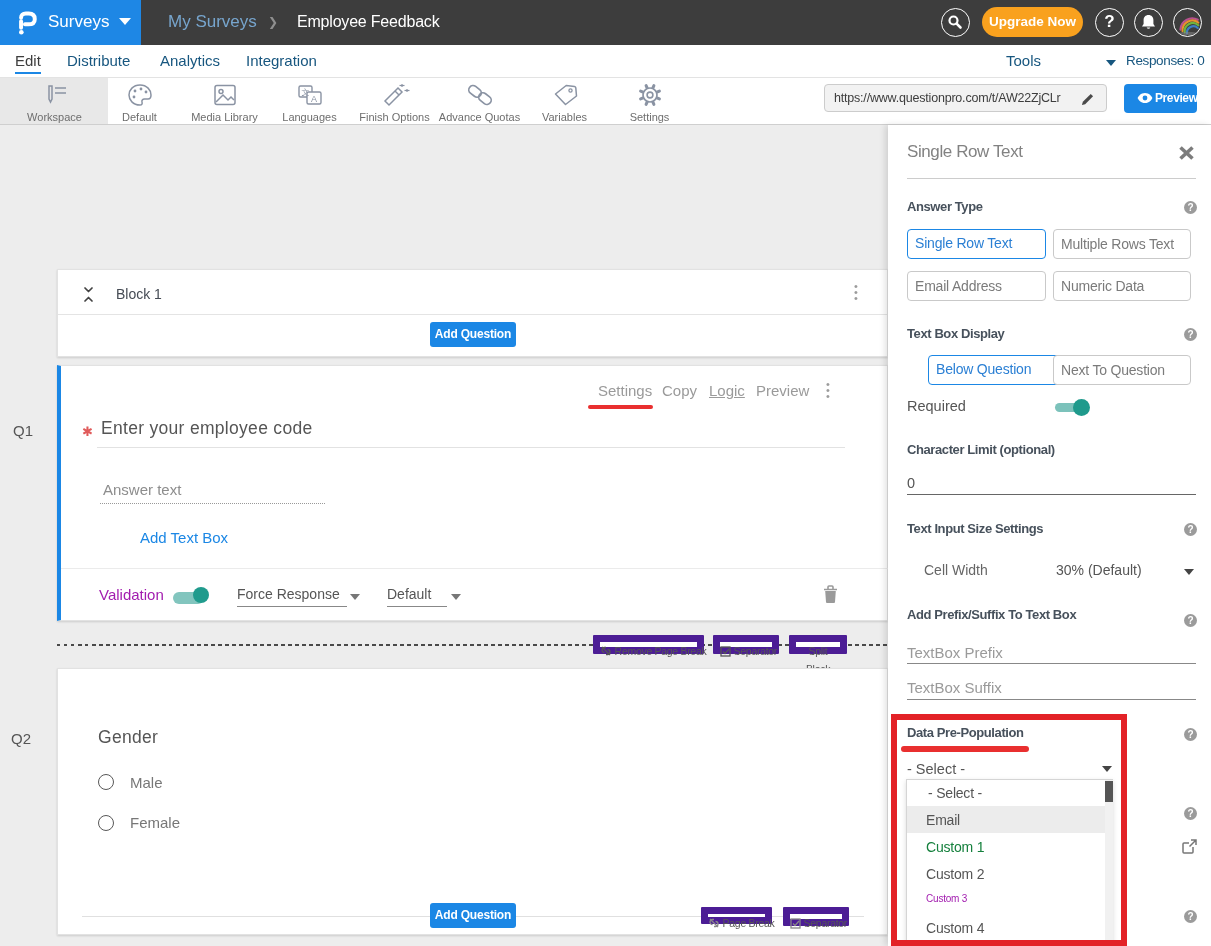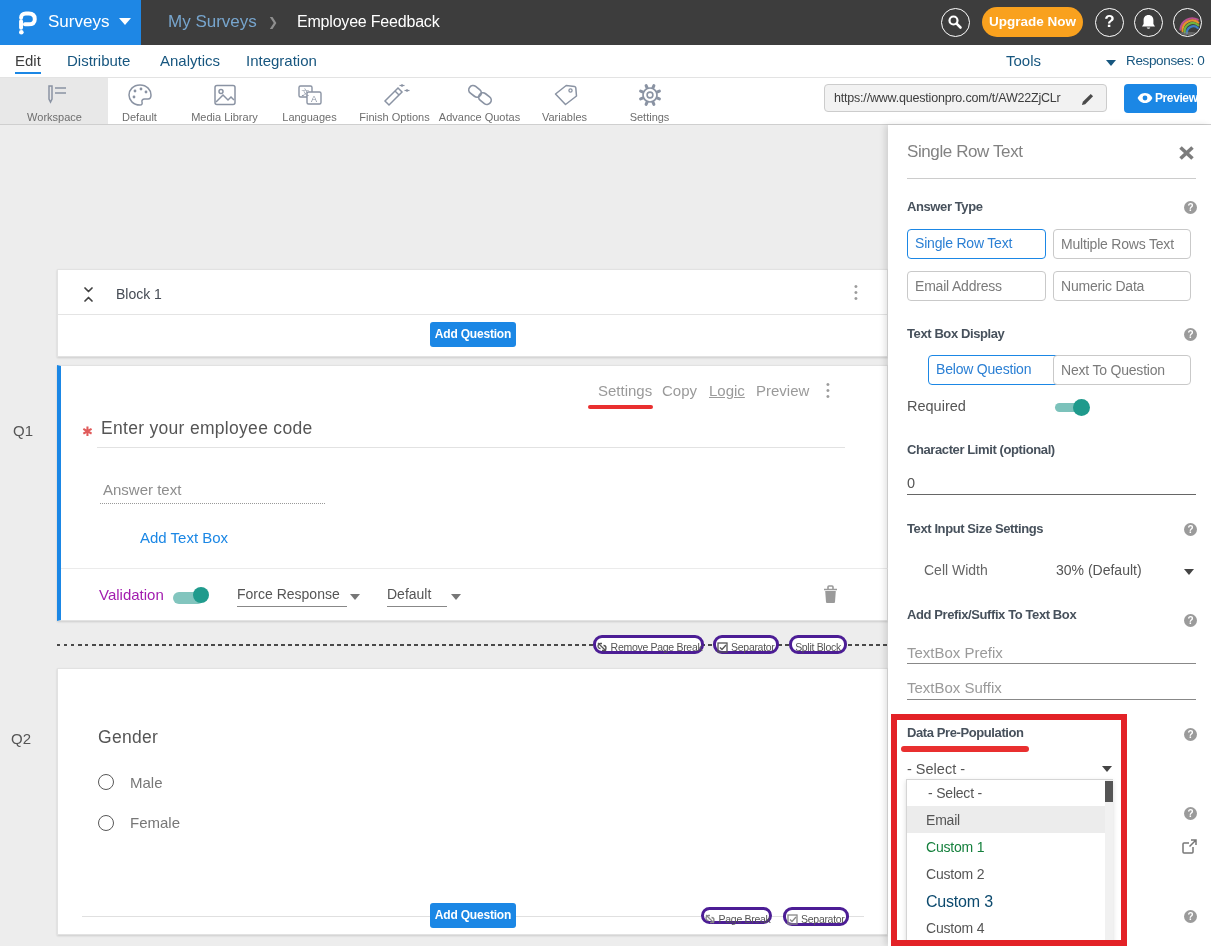--- a/index.html
+++ b/index.html
@@ -31,21 +31,21 @@
 .tbactive { }
 #tbactivebg { position:absolute; left:0; top:0; width:108px; height:46px; background:#e8e8e8; }
 #urlbox { position:absolute; left:824px; top:6px; width:283px; height:28px; background:#f2f2f2; border:1px solid #ccc; border-radius:4px; font-size:12.5px; letter-spacing:-0.2px; color:#3d3d3d; line-height:26px; padding-left:9px; }
 #previewbtn { position:absolute; left:1124px; top:6px; width:73px; height:29px; background:#1b87e5; border-radius:4px; color:#fff; font-size:12px; font-weight:bold; text-align:left; padding-left:31px; line-height:29px; letter-spacing:-0.4px; }
 
 
 #main { position:absolute; left:0; top:125px; width:1211px; height:821px; background:#ededed; }
 .card { position:absolute; left:57px; width:831px; background:#fff; border:1px solid #e2e2e2; box-shadow:0 1px 2px rgba(0,0,0,0.14); }
 .qlabel { position:absolute; font-size:15px; color:#555; }
 .bluebtn { position:absolute; background:#1b87e5; color:#fff; font-size:12px; letter-spacing:-0.2px; font-weight:bold; text-align:center; border-radius:3px; }
-.graybtn { position:absolute; background:#fff; border:3px solid #4c1d95; border-radius:9px; font-size:11px; color:#555; text-align:center; }
+.graybtn { position:absolute; background:#fff; border:7px solid #4c1d95; border-radius:1px; font-size:11px; color:#555; text-align:center; }
 
 
 #sidebar { position:absolute; left:888px; top:125px; width:323px; height:821px; background:#fff; box-shadow:-3px 0 6px rgba(0,0,0,0.12); }
 .sbbold { position:absolute; left:19px; font-size:13px; letter-spacing:-0.4px; font-weight:bold; color:#47515c; }
 .sbtext { position:absolute; font-size:14.5px; color:#555; }
 .sbbox { position:absolute; height:30px; border:1px solid #c9c9c9; border-radius:4px; font-size:14px; letter-spacing:-0.2px; color:#7b7b7b; line-height:28px; padding-left:7px; background:#fff; }
 .sbboxsel { border:1.5px solid #1b87e5; color:#2a7fd4; line-height:27px; }
 .helpq { position:absolute; width:13px; height:13px; background:#9b9b9b; border-radius:50%; color:#fff; font-size:10px; font-weight:bold; text-align:center; line-height:13.5px; }
 .helpq::after { content:"?"; }
 .ddcaret { position:absolute; width:0; height:0; border-left:5.5px solid transparent; border-right:5.5px solid transparent; border-top:6px solid #444; }
@@ -351,21 +351,21 @@
     <div class="abs" style="left:13px;top:621px;width:128px;height:6px;background:#e92f2f;border-radius:3px;"></div>
     <div class="sbtext" style="left:19px;top:636px;">- Select -</div>
     <div class="ddcaret" style="left:214px;top:641px;"></div>
 
     <div class="abs" style="left:18px;top:654px;width:207px;height:167px;background:#fff;border:1px solid #d5d5d5;box-shadow:0 2px 5px rgba(0,0,0,0.15);">
       <div class="abs" style="left:21px;top:5px;font-size:14px;letter-spacing:-0.2px;color:#555;">- Select -</div>
       <div class="abs" style="left:0;top:26px;width:198px;height:27px;background:#ececec;"></div>
       <div class="abs" style="left:19px;top:32px;font-size:14px;letter-spacing:-0.2px;color:#555;">Email</div>
       <div class="abs" style="left:19px;top:59px;font-size:14px;letter-spacing:-0.2px;color:#15803d;">Custom 1</div>
       <div class="abs" style="left:19px;top:86px;font-size:14px;letter-spacing:-0.2px;color:#555;">Custom 2</div>
-      <div class="abs" style="left:19px;top:113px;font-size:16px;letter-spacing:-0.2px;color:#0c4a6e;">Custom 3</div>
+      <div class="abs" style="left:19px;top:113px;font-size:10px;letter-spacing:-0.2px;color:#a21caf;">Custom 3</div>
       <div class="abs" style="left:19px;top:140px;font-size:14px;letter-spacing:-0.2px;color:#555;">Custom 4</div>
       <div class="abs" style="left:198px;top:0;width:8px;height:166px;background:#f1f1f1;"></div>
       <div class="abs" style="left:198px;top:1px;width:8px;height:21px;background:#555;"></div>
     </div>
 
     <div class="helpq" style="left:296px;top:682px;"></div>
     <svg class="abs" style="left:294px;top:714px" width="15" height="15" viewBox="0 0 15 15">
         <g fill="none" stroke="#777" stroke-width="1.5">
           <path d="M11 8 L11 13 Q11 14 10 14 L2 14 Q1 14 1 13 L1 5 Q1 4 2 4 L7 4"></path>
           <path d="M9 1 L14 1 L14 6 M14 1 L7.5 7.5"></path>

